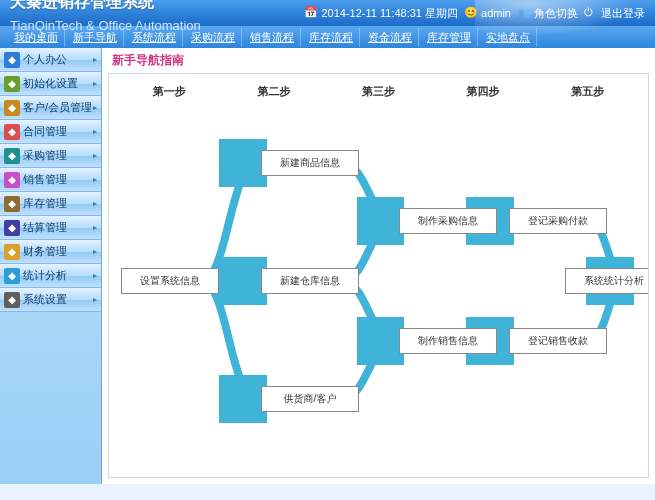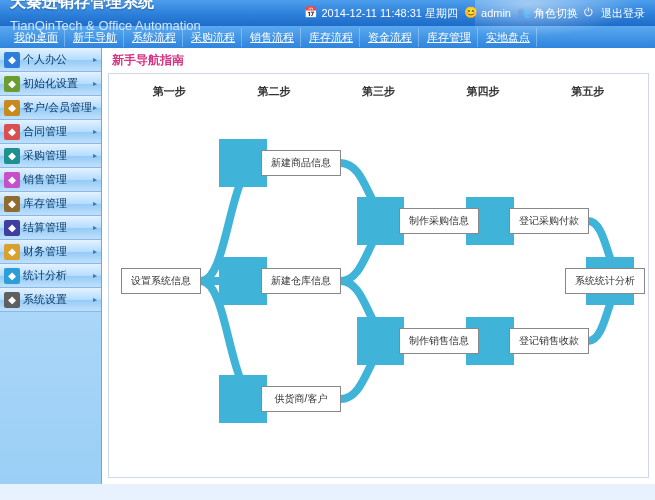--- a/index.html
+++ b/index.html
@@ -18,21 +18,21 @@
 .sidebar{width:102px;background:linear-gradient(180deg,#bfe1ff,#9bcff5);border-right:1px solid #6fa8dc;}
 .sb-item{height:24px;display:flex;align-items:center;padding:0 4px;font-size:11px;color:#0a3a68;background:linear-gradient(180deg,#e4f2ff,#b6ddff 50%,#93caf5 51%,#c0e0fd);border-bottom:1px solid #8bb9e6;cursor:pointer;position:relative;}
 .sb-ico{width:16px;height:16px;margin-right:3px;border-radius:2px;display:flex;align-items:center;justify-content:center;font-size:10px;}
 .sb-arrow{margin-left:auto;font-size:8px;color:#3b76b5;}
 .main{flex:1;background:#fff;display:flex;flex-direction:column;}
 .panel-title{font-size:12px;color:#d63384;font-weight:bold;padding:4px 10px 2px;}
 .panel{flex:1;margin:2px 6px 6px;border:1px solid #cdd9e8;position:relative;overflow:hidden;}
 .steps-hdr{display:flex;justify-content:space-around;font-size:11px;font-weight:bold;color:#333;padding:10px 8px 4px;}
 .steps-hdr span{flex:1;text-align:center;}
 .diagram{position:relative;width:100%;height:350px;}
-.node{position:absolute;width:80px;height:26px;border:1px solid #888;background:#fff;display:flex;align-items:center;justify-content:center;font-size:10px;color:#333;}
+.node{position:absolute;width:98px;height:26px;border:1px solid #888;background:#fff;display:flex;align-items:center;justify-content:center;font-size:10px;color:#333;}
 svg.conn{position:absolute;top:0;left:0;width:100%;height:100%;}
 svg.conn path{stroke:#3fb4d8;stroke-width:8;fill:none;stroke-linecap:round;}
 .arrowhead{fill:#3fb4d8;}
 </style>
 </head>
 <body>
 
 <div class="header">
   <div class="title-wrap">
     <div class="app-title">天秦进销存管理系统</div>

